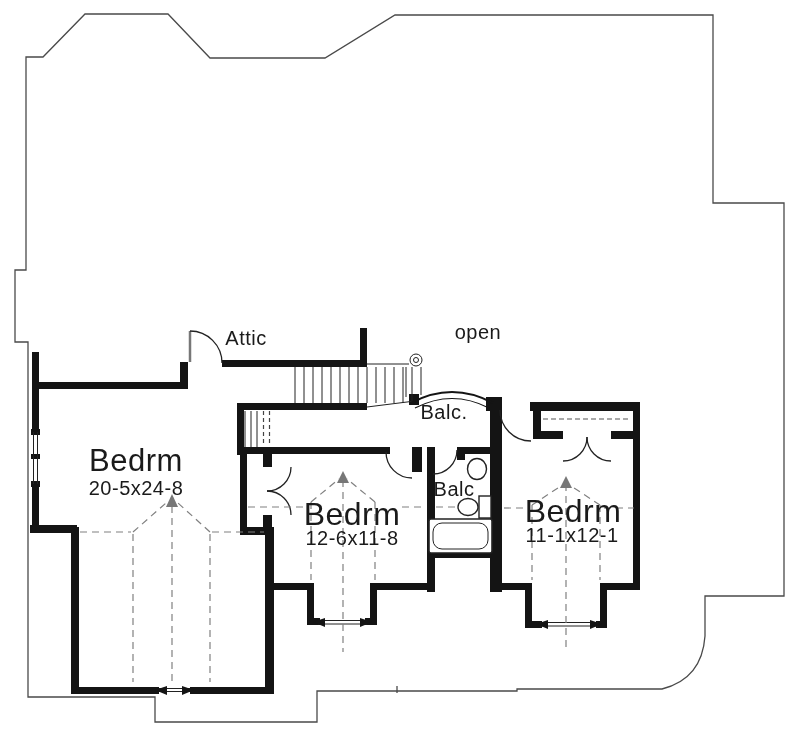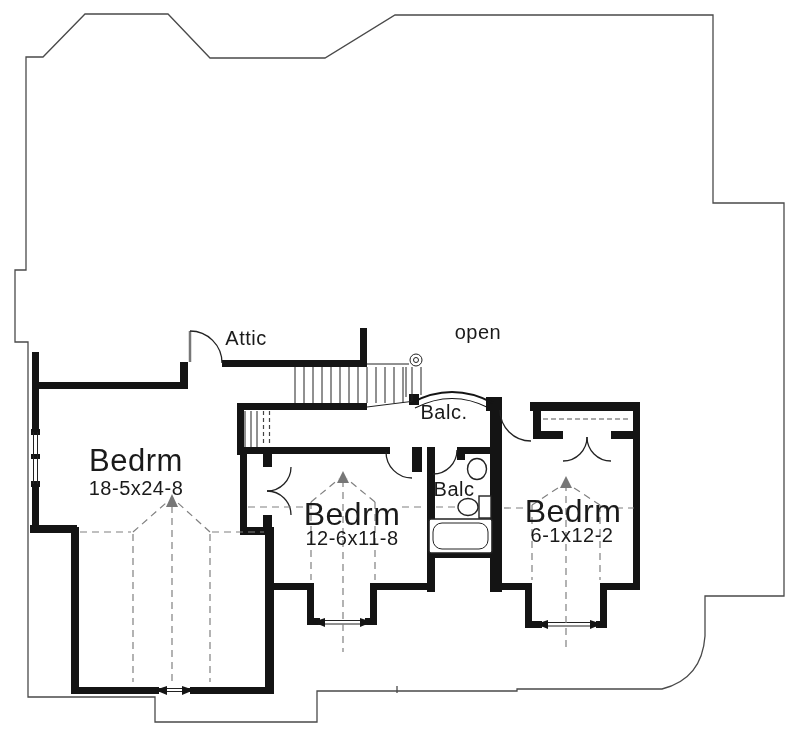--- a/index.html
+++ b/index.html
@@ -177,19 +177,19 @@
     <polygon points="343,471 337,483 349,483"></polygon>
     <polygon points="566,476 560,488 572,488"></polygon>
   </g>
 </svg>
 
   <div class="lbl s20" style="left:246px;top:338px;">Attic</div>
   <div class="lbl s20" style="left:478px;top:332px;text-align:right;">open</div>
   <div class="lbl s20" style="left:444px;top:412px;text-align:center;">Balc.</div>
   <div class="lbl s20" style="left:454px;top:489px;">Balc</div>
   <div class="lbl s30" style="left:136px;top:461px;">Bedrm</div>
-  <div class="lbl s20" style="left:136px;top:488px;">18-5x24-8</div>
+  <div class="lbl s20" style="left:136px;top:488px;">20-5x24-8</div>
   <div class="lbl s27" style="left:352px;top:514px;">Bedrm</div>
   <div class="lbl s20" style="left:352px;top:538px;">12-6x11-8</div>
   <div class="lbl s27" style="left:573px;top:511px;">Bedrm</div>
-  <div class="lbl s20" style="left:572px;top:535px;">6-1x12-2</div>
+  <div class="lbl s20" style="left:572px;top:535px;">11-1x12-1</div>
 
 </div>
 
 </body></html>

